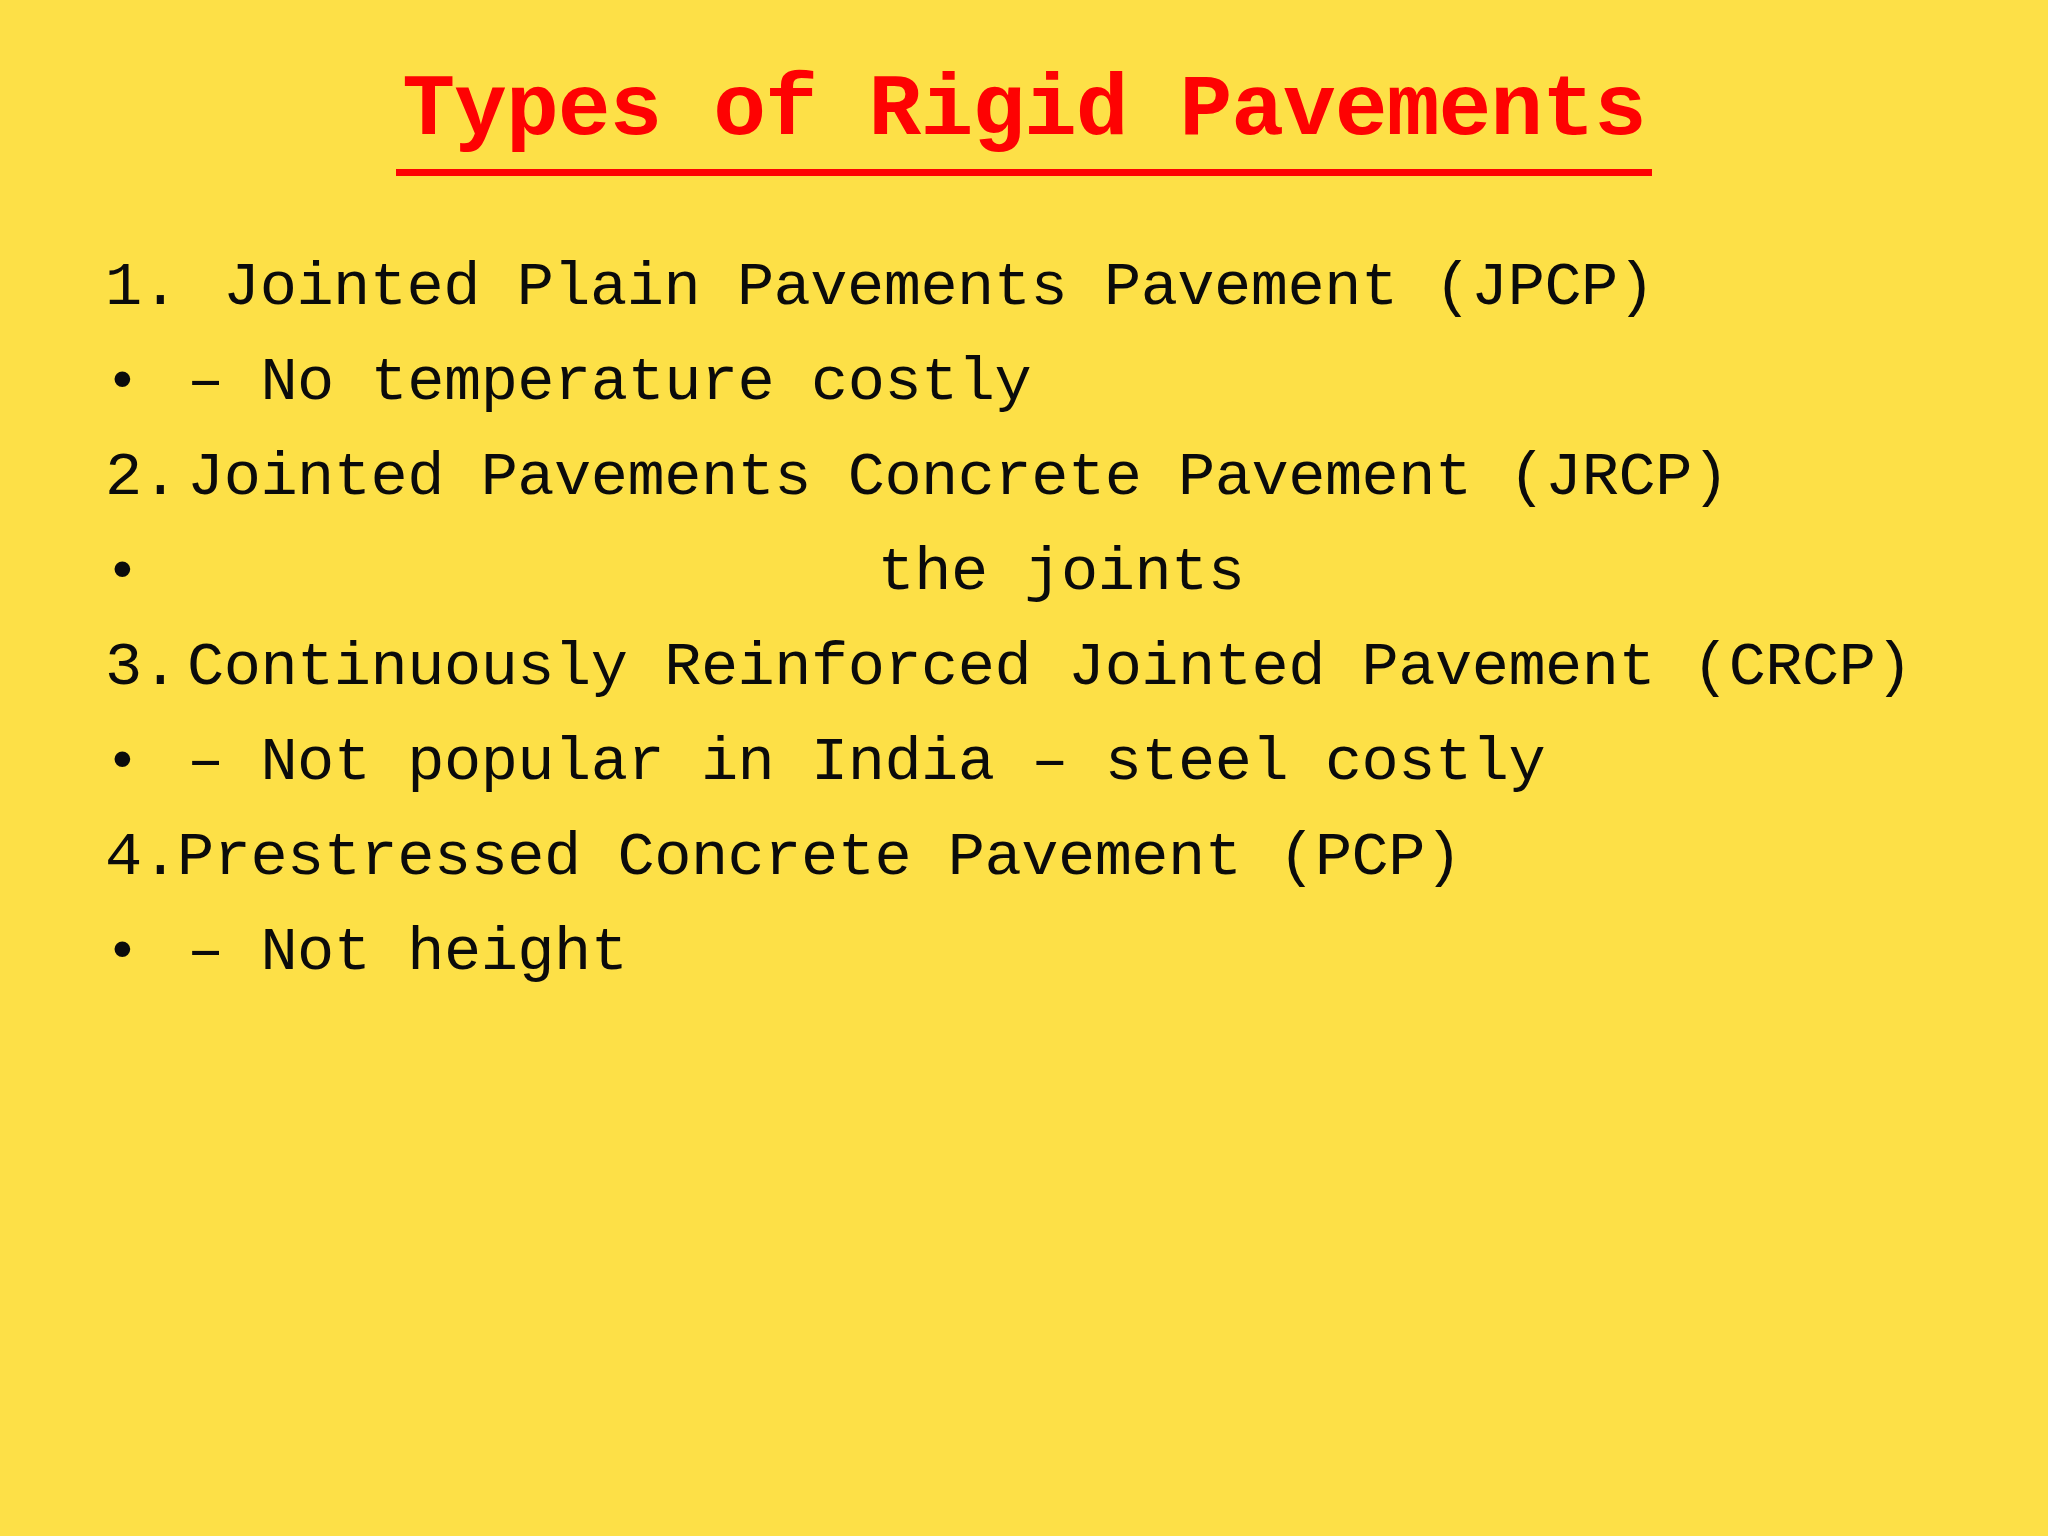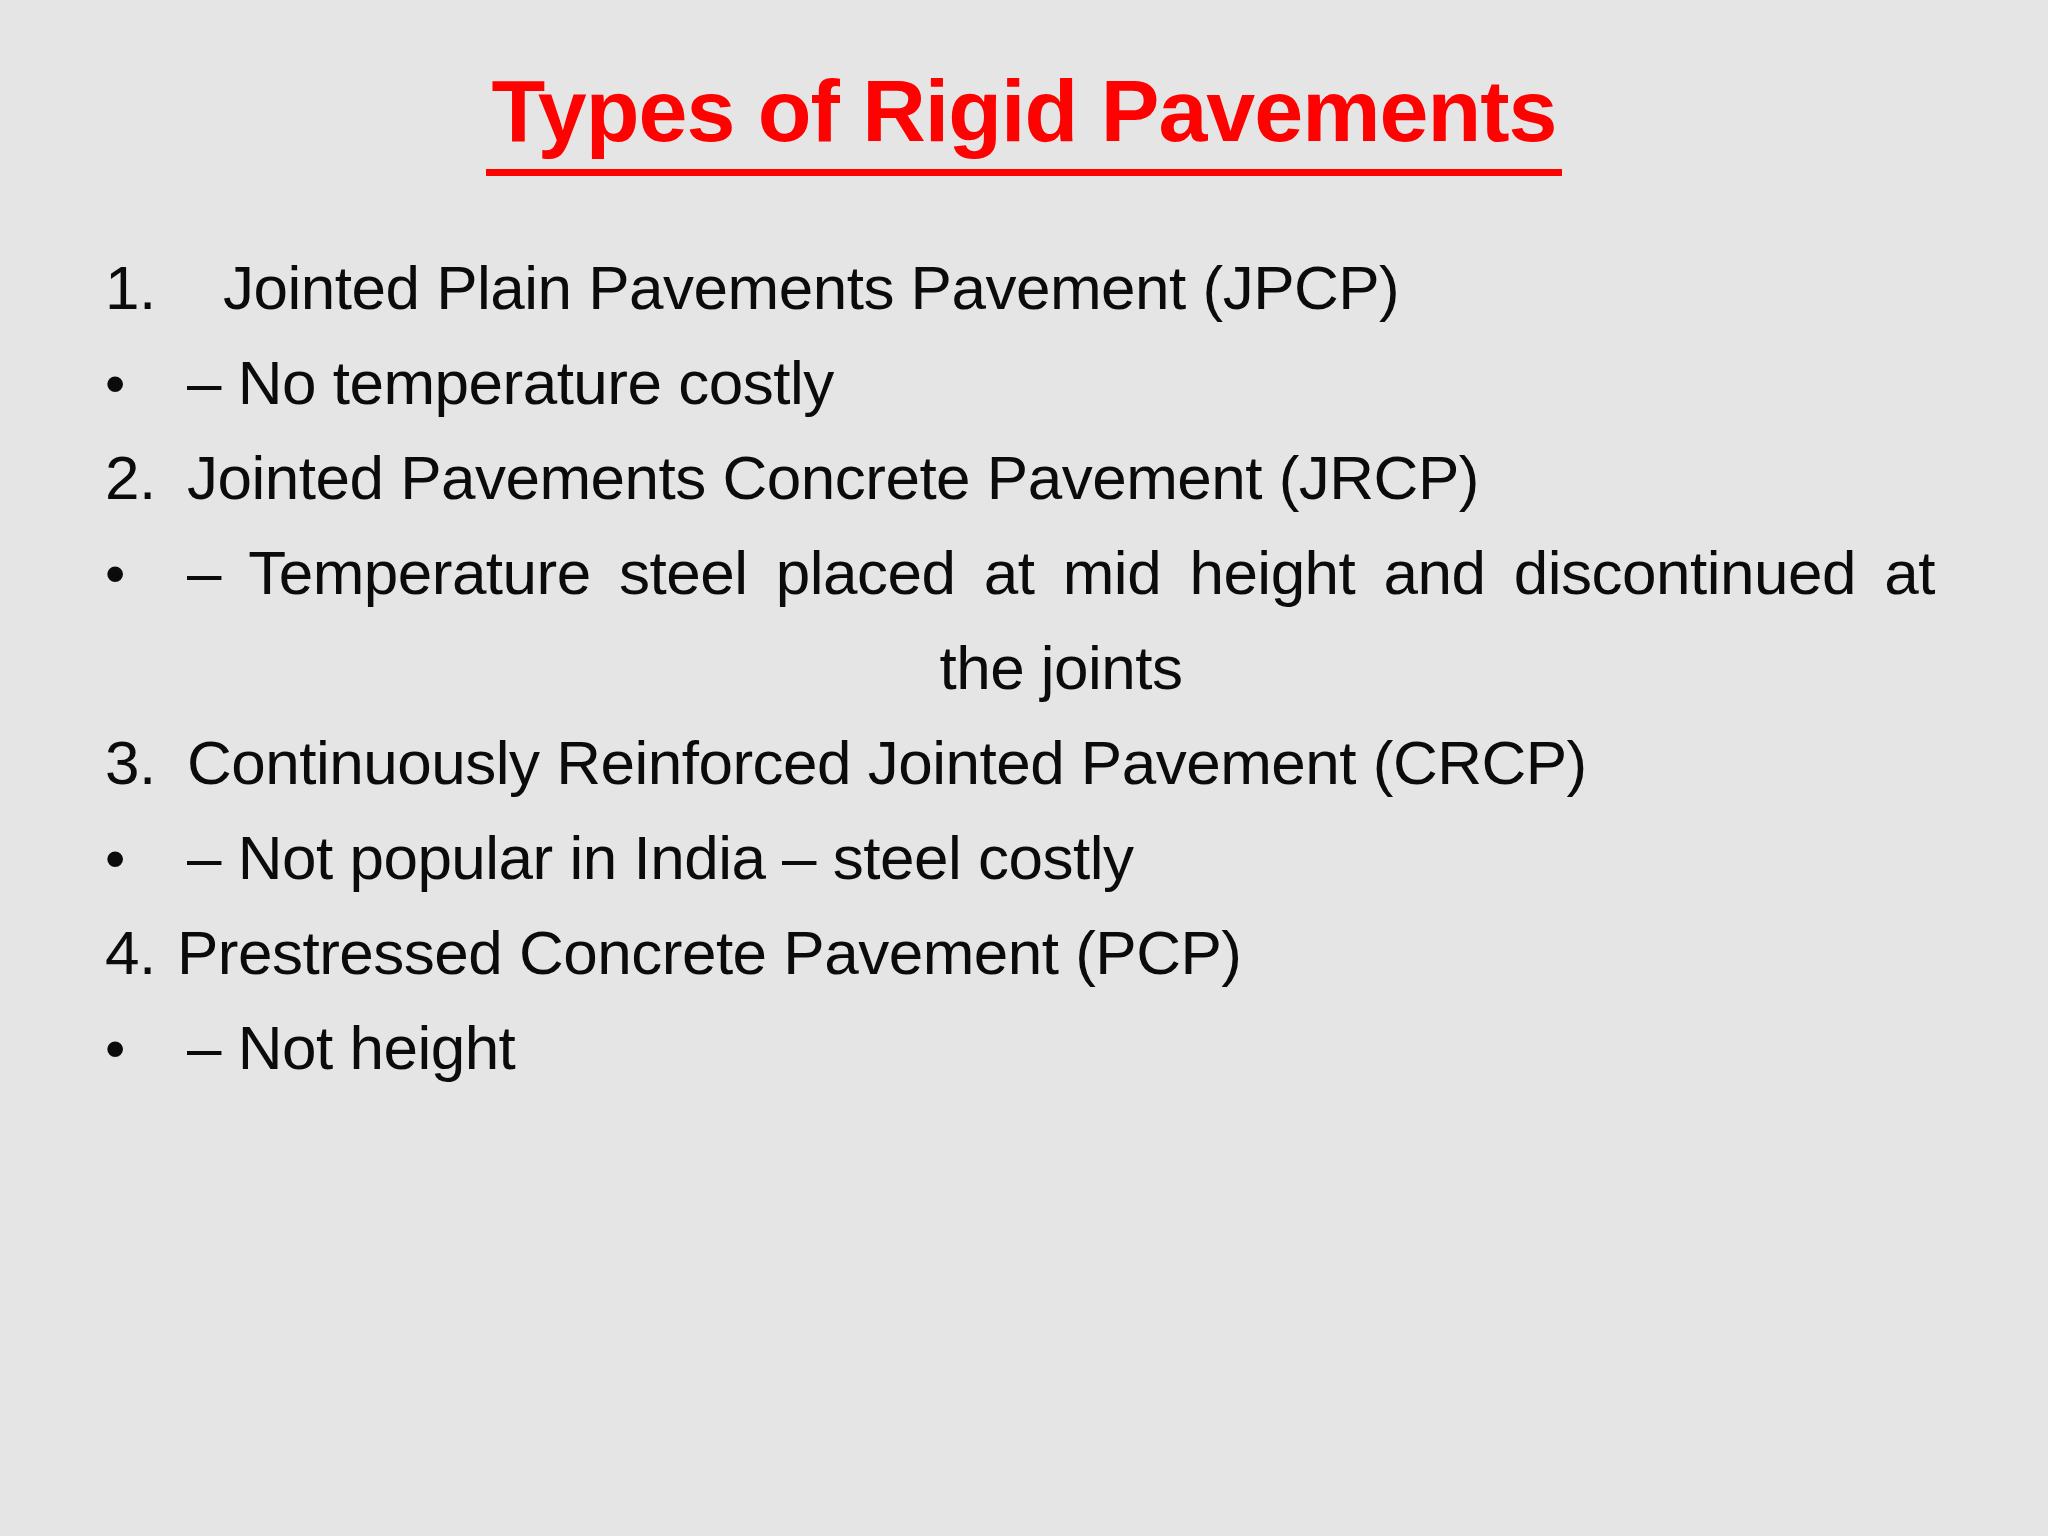--- a/index.html
+++ b/index.html
@@ -4,23 +4,23 @@
 <style>
   html, body {
     margin: 0;
     padding: 0;
     background: #ffffff;
   }
   .slide {
     position: relative;
     width: 2048px;
     height: 1536px;
-    background: #e5e5e5;
+    background: #fde047;
     overflow: hidden;
-    font-family: Liberation Sans, sans-serif;
+    font-family: Liberation Mono, monospace;
     color: #0b0b0b;
   }
   .title-wrap {
     margin-top: 62px;
     text-align: center;
   }
   .title-text {
     display: inline-block;
     font-size: 88px;
     font-weight: 700;
@@ -85,21 +85,20 @@
     </div>
 
     <div class="row">
       <span class="marker-col">2.</span>
       <span class="text-col">Jointed Pavements Concrete Pavement (JRCP)</span>
     </div>
 
     <div class="row">
       <span class="marker-col bullet-glyph">•</span>
       <span class="text-col">
-        <div class="jline1">– Temperature steel placed at mid height and discontinued at</div>
         <div class="jline2">the joints</div>
       </span>
     </div>
 
     <div class="row">
       <span class="marker-col">3.</span>
       <span class="text-col">Continuously Reinforced Jointed Pavement (CRCP)</span>
     </div>
 
     <div class="row">

